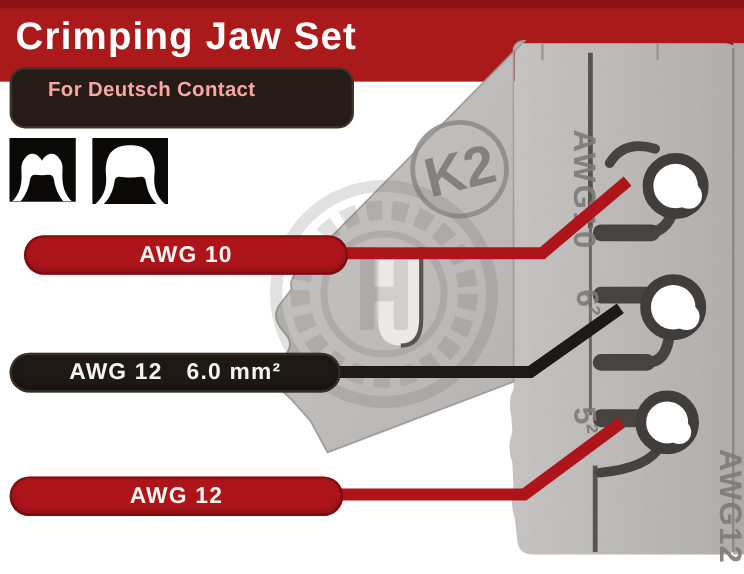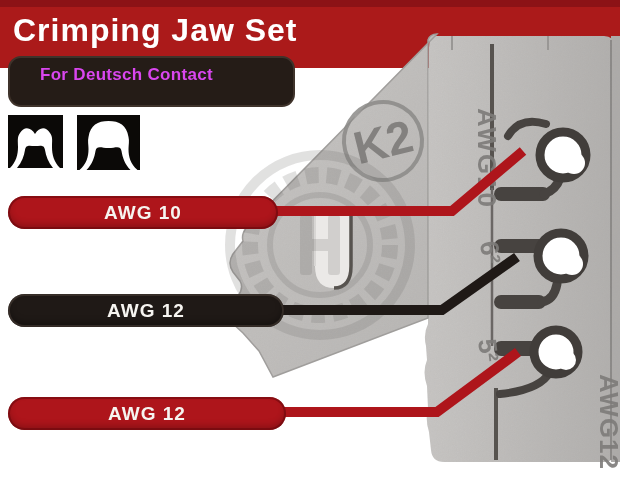--- a/index.html
+++ b/index.html
@@ -10,35 +10,35 @@
   
   .red-band{position:absolute;left:0;top:0;width:620px;height:68px;background:#ab1a1a;}
   .maroon-strip{position:absolute;left:0;top:0;width:620px;height:7px;background:#8c1216;}
   .title{
     position:absolute;left:13px;top:12px;z-index:3;
     color:#ffffff;font-size:32px;font-weight:bold;letter-spacing:1px;white-space:nowrap;
   }
   .subtitle-box{
     position:absolute;left:8px;top:56px;width:253px;height:42px;z-index:3;
     background:#251c17;border:2px solid #3f332b;border-radius:13px;
-    color:#d946ef;padding:5px 0 0 30px;
+    color:#fca5a5;padding:5px 0 0 30px;
   }
   .subtitle-box .line{font-size:17px;font-weight:bold;letter-spacing:.3px;line-height:23px;white-space:nowrap;}
   
   .profile-icons{position:absolute;left:8px;top:115px;z-index:3;display:flex;gap:14px;}
   .pi{background:#0b0907;display:block;}
   
   .pill{
     position:absolute;z-index:4;height:33px;border-radius:17px;
     display:flex;align-items:center;justify-content:center;gap:20px;
     color:#f6f4f0;font-size:19px;font-weight:bold;letter-spacing:1px;white-space:nowrap;
   }
   .pill.red{background:#ae151b;box-shadow:inset 0 0 0 2px rgba(105,8,12,.55), inset 0 -4px 7px rgba(0,0,0,.22);}
   .pill.black{background:#1f1916;box-shadow:inset 0 0 0 2px rgba(80,68,60,.5), inset 0 -4px 7px rgba(0,0,0,.35);}
-  #pill-awg10{left:8px;top:196px;width:270px;}
+  #pill-awg10{left:20px;top:196px;width:270px;}
   #pill-awg12-6{left:8px;top:294px;width:276px;}
   #pill-awg12-5{left:8px;top:397px;width:278px;}
   .jaw-svg{position:absolute;left:0;top:0;z-index:2;}
   .engraved{fill:#7d7b79;opacity:.9;font-family:"Liberation Sans",sans-serif;font-weight:bold;}
 </style>
 </head>
 <body>
 
 <div class="stage">
 
@@ -150,18 +150,19 @@
     <polyline points="150,310 442,310 517,257" fill="none" stroke="#1f1916" stroke-width="10"></polyline>
     <polyline points="150,412 437,412 518,352" fill="none" stroke="#ae151b" stroke-width="10"></polyline>
   </svg>
 
   <div class="pill red" id="pill-awg10">
     <span>AWG 10</span>
 
   </div>
   <div class="pill black" id="pill-awg12-6">
     <span>AWG 12</span>
+    <span>6.0 mm²</span>
   </div>
   <div class="pill red" id="pill-awg12-5">
     <span>AWG 12</span>
   </div>
 
 </div>
 
 </body></html>

